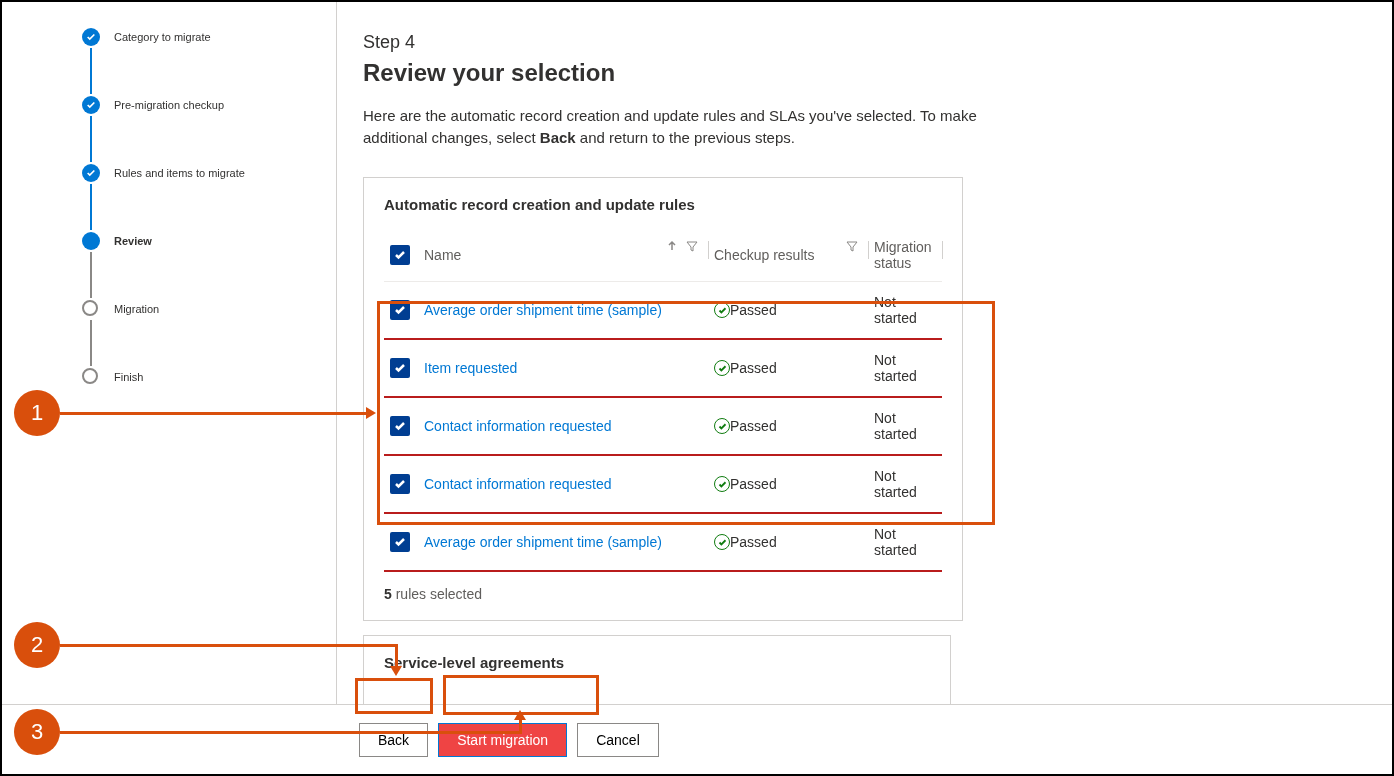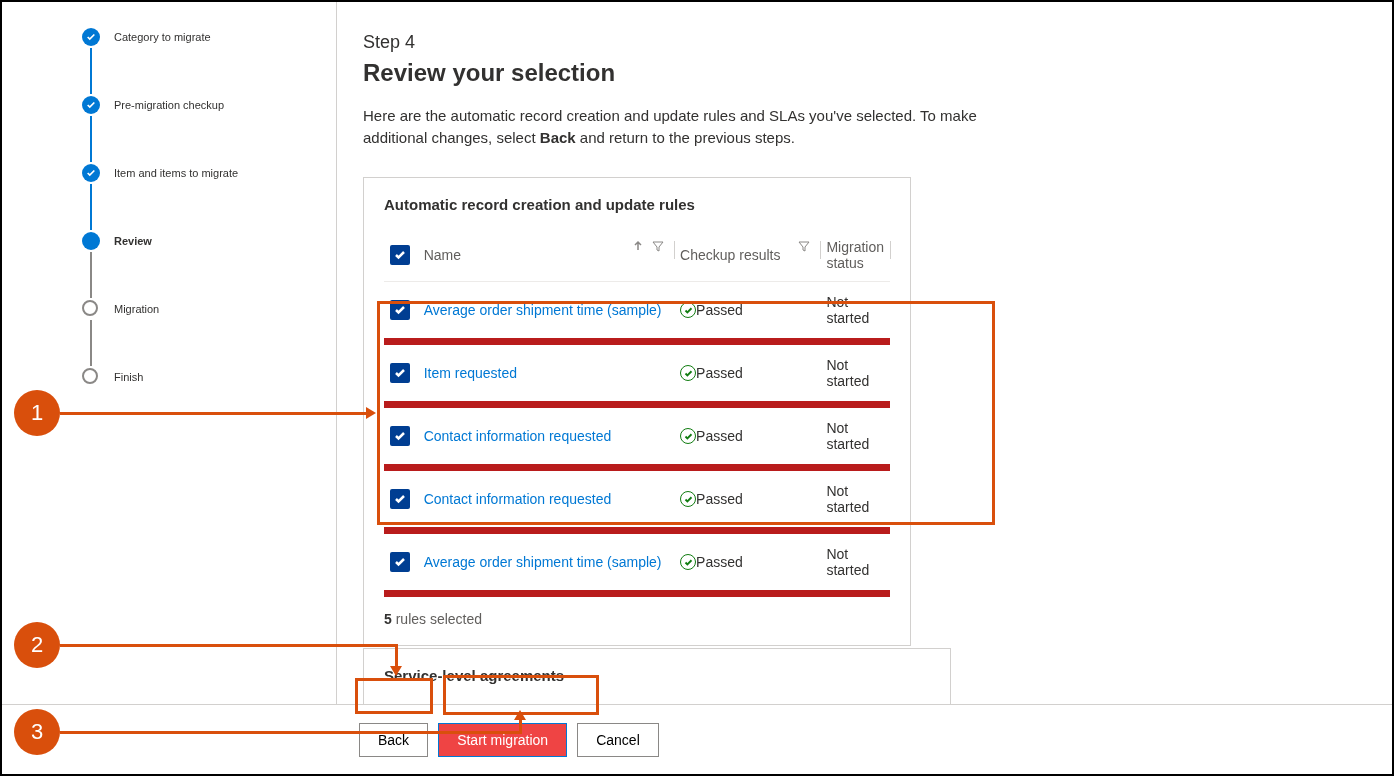--- a/index.html
+++ b/index.html
@@ -102,23 +102,23 @@
   .intro {
     font-size: 15px;
     line-height: 22px;
     max-width: 620px;
     margin-bottom: 28px;
   }
   .intro b { font-weight: 600; }
 
   .card {
     border: 1px solid #d2d0ce;
-    width: 548px;
+    width: 600px;
     padding: 18px 20px 18px 20px;
-    margin-bottom: 2px;
+    margin-bottom: 14px;
   }
   .card-title {
     font-size: 15px;
     font-weight: 600;
     margin-bottom: 18px;
   }
   .tbl {
     width: 100%;
     border-collapse: collapse;
   }
@@ -126,21 +126,21 @@
     text-align: left;
     font-weight: 400;
     font-size: 14px;
     color: #605e5c;
     padding: 8px 6px 10px 6px;
     border-bottom: 1px solid #edebe9;
     position: relative;
   }
   .tbl td {
     padding: 12px 6px;
-    border-bottom: 7px solid #b91c1c;
+    border-bottom: 2px solid #b91c1c;
     font-size: 14px;
     vertical-align: middle;
   }
   .col-check { width: 34px; }
   .col-name { width: 290px; }
   .col-result { width: 160px; }
   .col-status { width: auto; }
   .checkbox {
     width: 20px; height: 20px;
     background: #003e92;
@@ -297,21 +297,21 @@
           <span class="step-connector blue"></span>
           <span class="step-label">Pre-migration checkup</span>
         </li>
         <li class="step-item">
           <span class="step-bullet done">
             <svg viewBox="0 0 12 12">
                 <path d="M10 3L4.5 8.5 2 6" stroke="#fff" stroke-width="2" fill="none"></path>
               </svg>
           </span>
           <span class="step-connector blue"></span>
-          <span class="step-label">Item and items to migrate</span>
+          <span class="step-label">Rules and items to migrate</span>
         </li>
         <li class="step-item current">
           <span class="step-bullet current"></span>
           <span class="step-connector gray"></span>
           <span class="step-label">Review</span>
         </li>
         <li class="step-item">
           <span class="step-bullet pending"></span>
           <span class="step-connector gray"></span>
           <span class="step-label">Migration</span>

